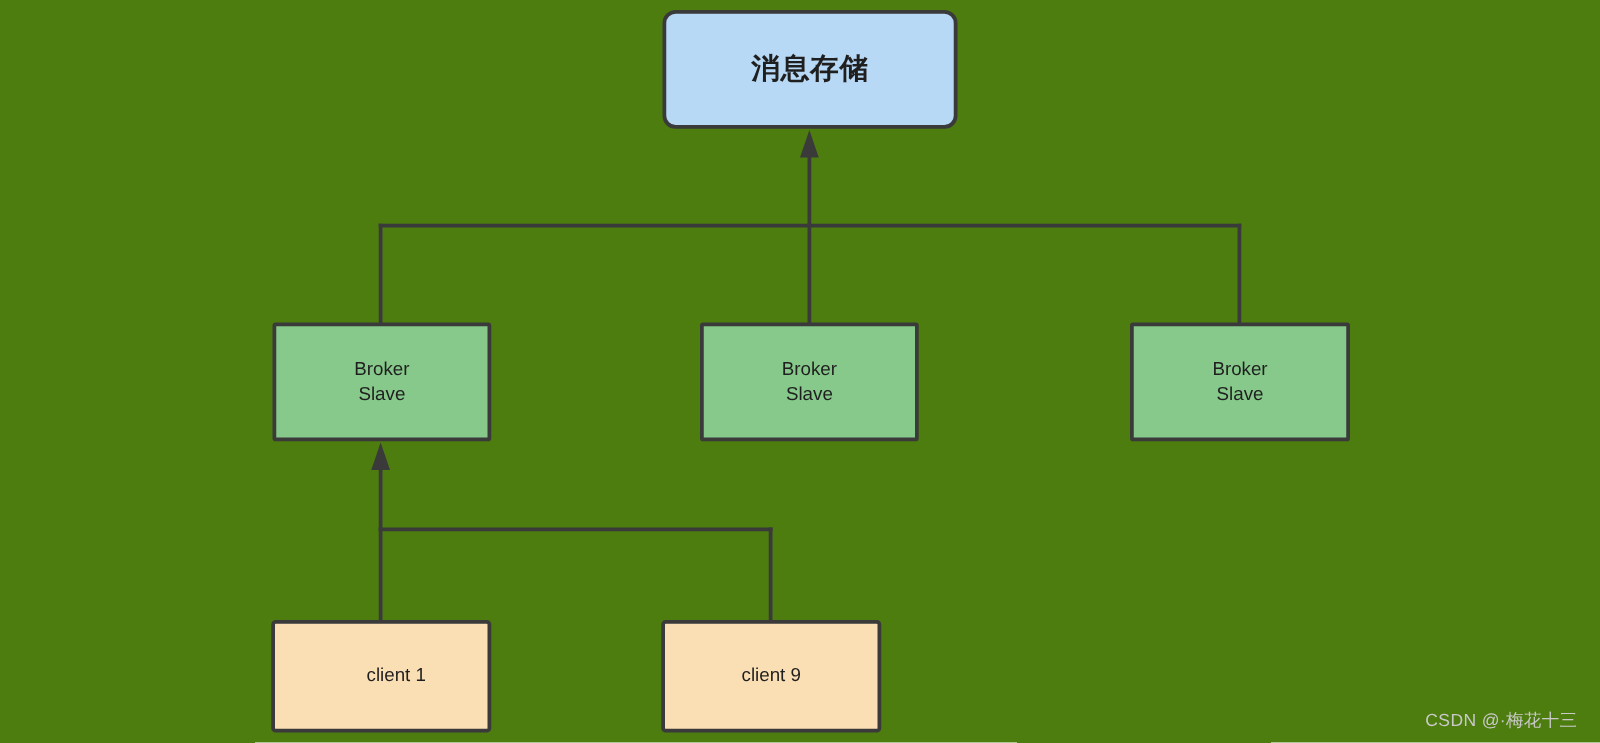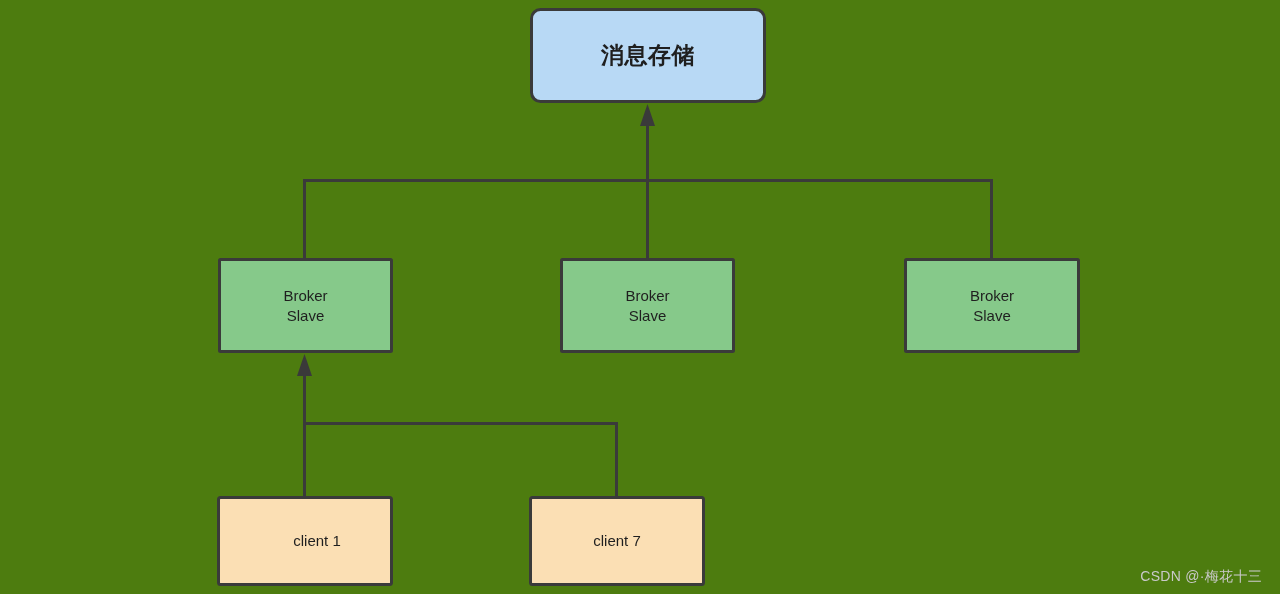--- a/index.html
+++ b/index.html
@@ -120,18 +120,18 @@
   <div class="node-label" style="left:904px; top:258px; width:176px; height:95px;">
     <span class="label-en">Broker</span>
     <span class="label-en">Slave</span>
   </div>
 
   <div class="node-label" style="left:217px; top:496px; width:200px; height:90px;">
     <span class="label-en">client 1</span>
   </div>
 
   <div class="node-label" style="left:529px; top:496px; width:176px; height:90px;">
-    <span class="label-en">client 7</span>
+    <span class="label-en">client 9</span>
   </div>
 
   <div class="watermark">CSDN @·梅花十三</div>
 
 </div>
 
 </body></html>

